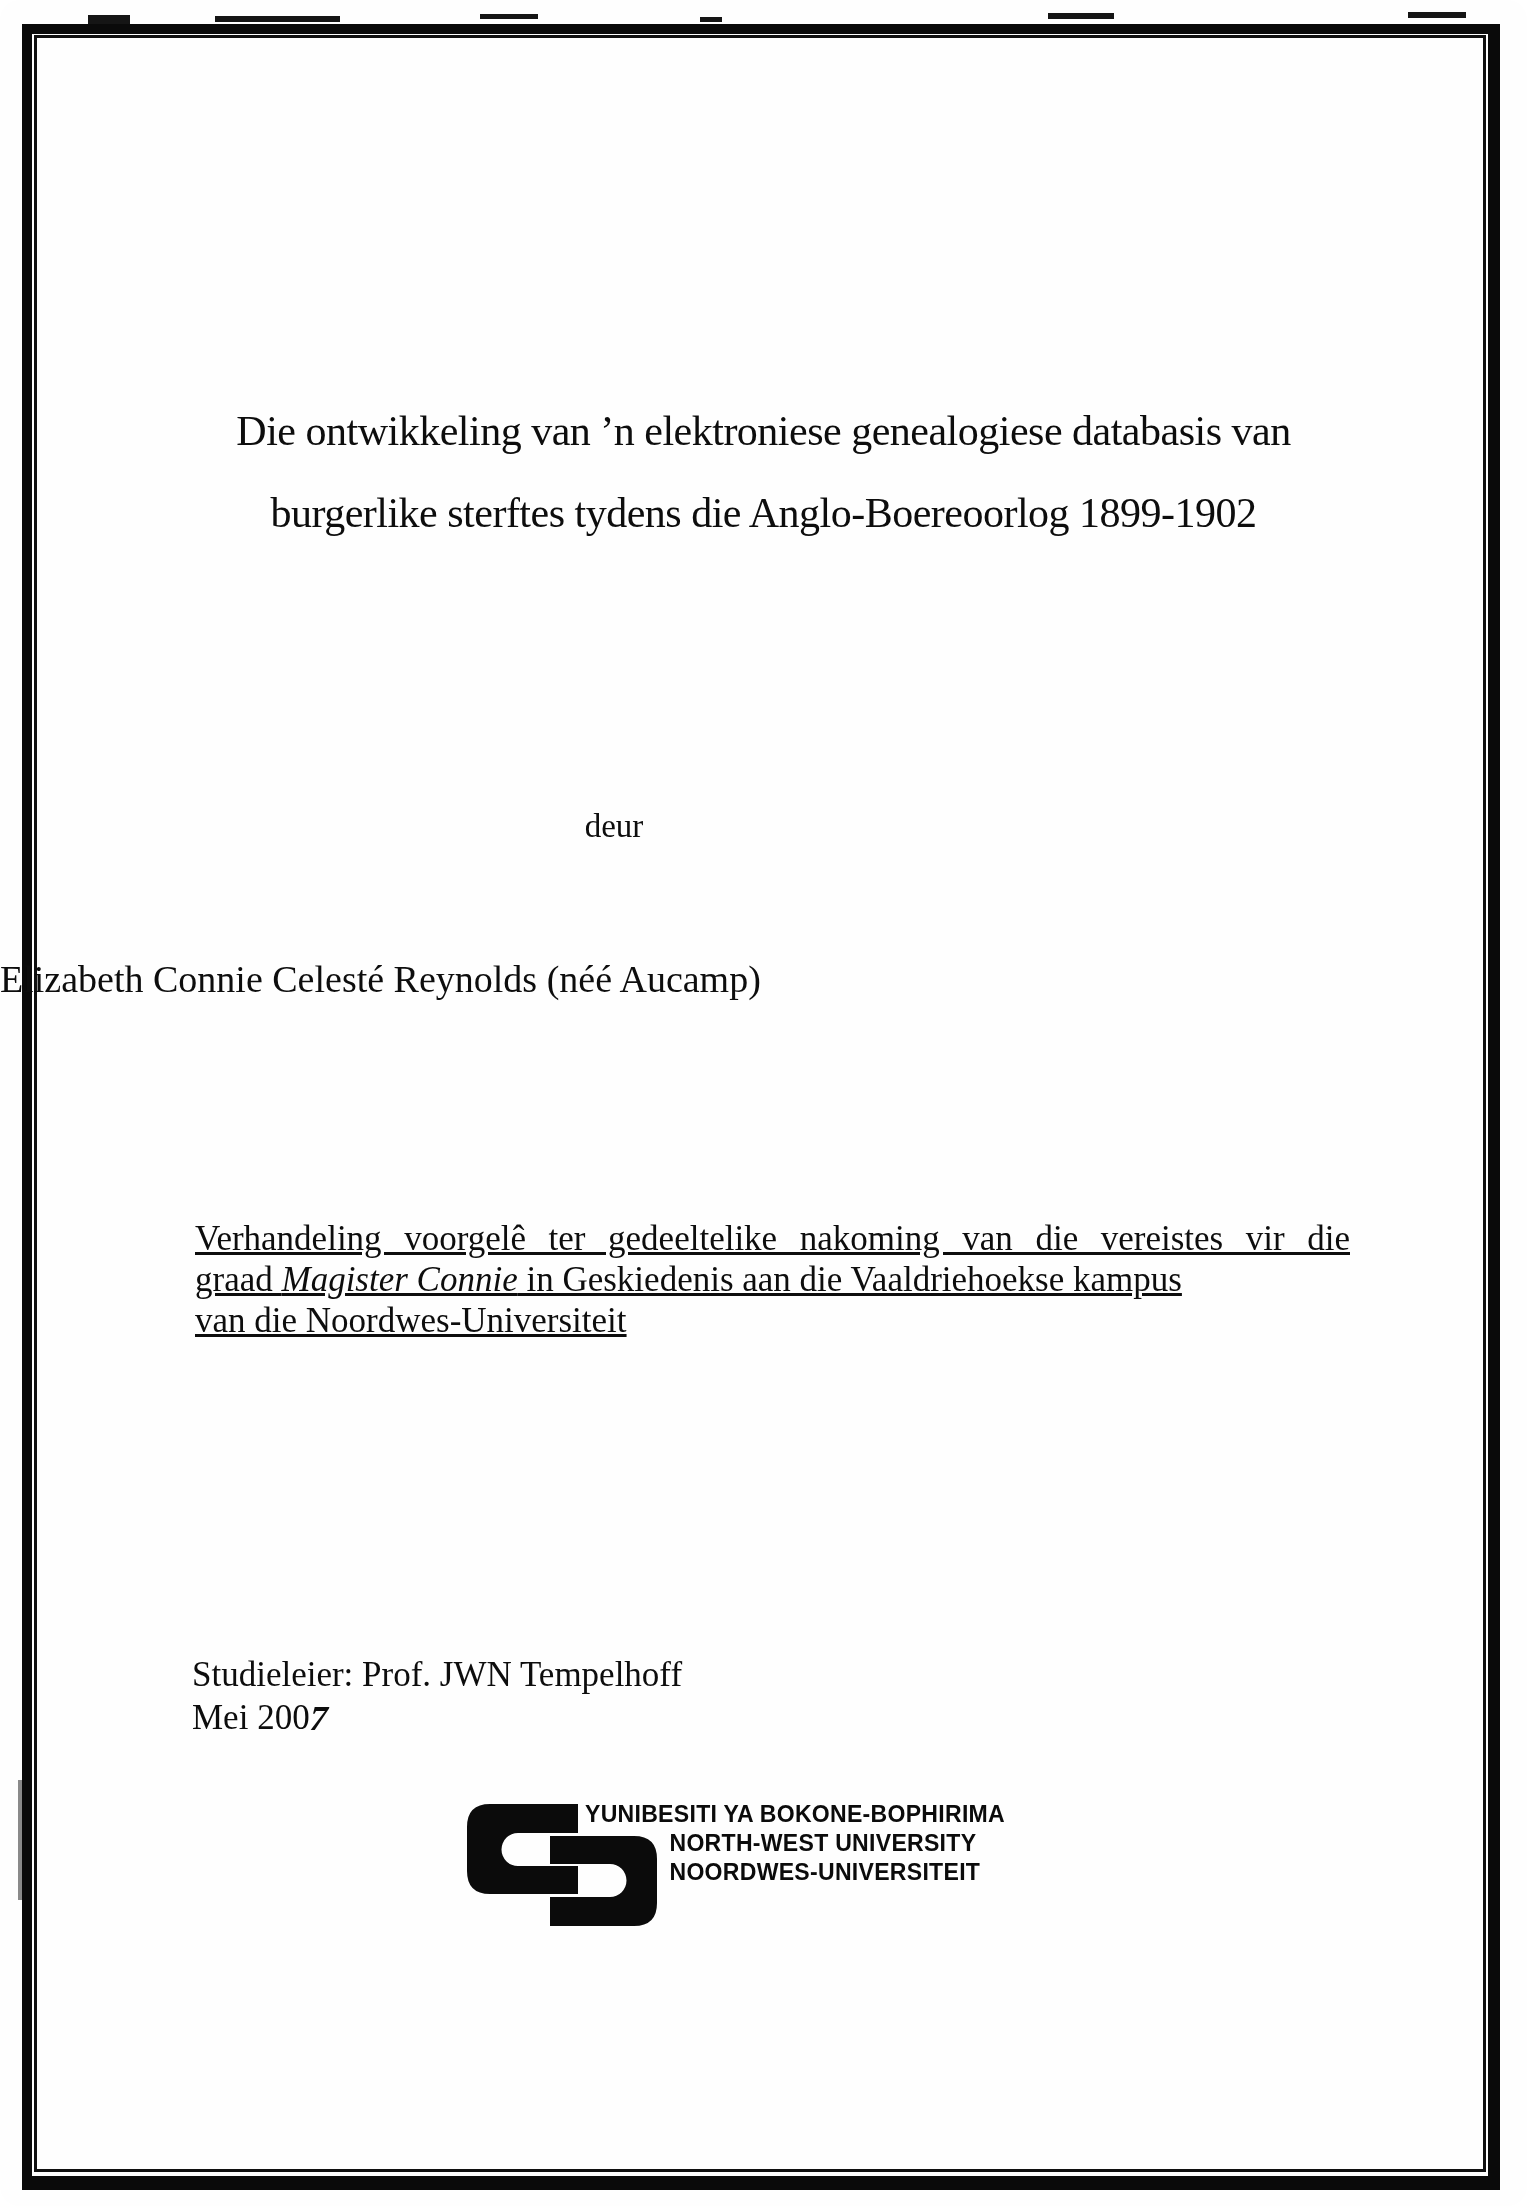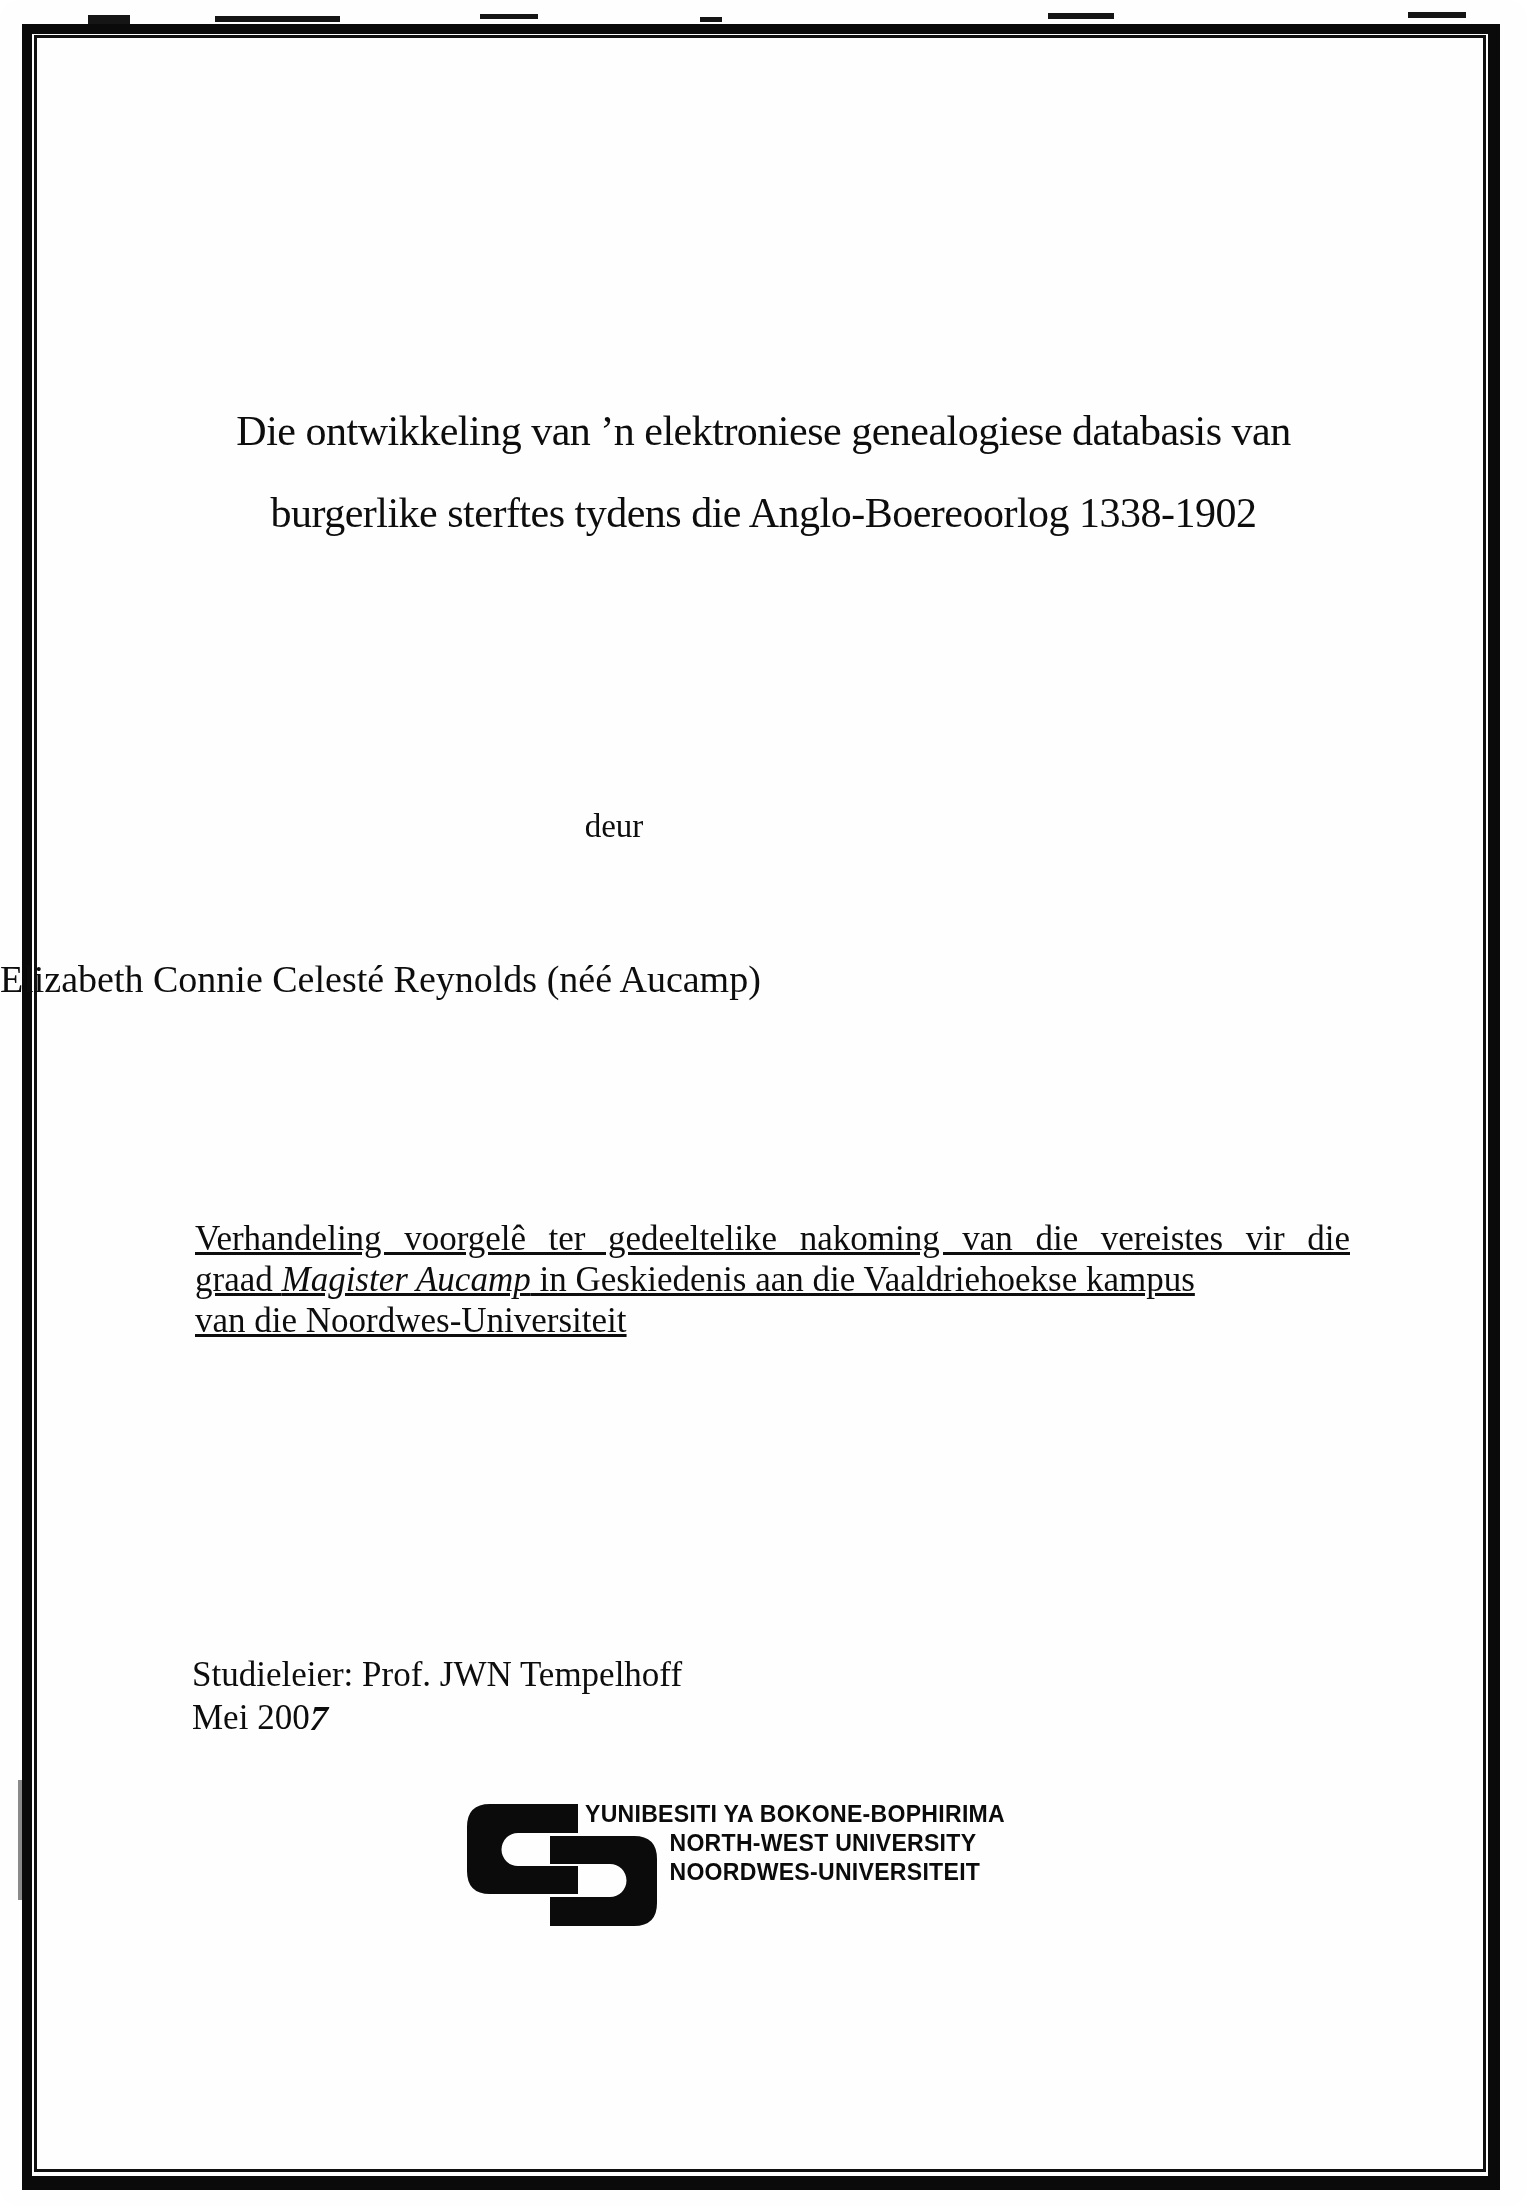--- a/index.html
+++ b/index.html
@@ -127,30 +127,30 @@
   <div class="artifact" style="left:700px; top:17px; width:22px;  height:5px;"></div>
   <div class="artifact" style="left:1048px;top:13px; width:66px;  height:6px;"></div>
   <div class="artifact" style="left:1408px;top:12px; width:58px;  height:6px;"></div>
   <div class="artifact gray" style="left:18px; top:1780px; width:6px; height:120px;"></div>
 
   <div class="outer-frame"></div>
   <div class="inner-frame"></div>
 
   <div class="title-block">
     <div>Die ontwikkeling van ’n elektroniese genealogiese databasis van</div>
-    <div>burgerlike sterftes tydens die Anglo-Boereoorlog 1338-1902</div>
+    <div>burgerlike sterftes tydens die Anglo-Boereoorlog 1899-1902</div>
   </div>
 
   <div class="byline">deur</div>
 
   <div class="author-line">Elizabeth Connie Celesté Reynolds (néé Aucamp)</div>
 
   <div class="thesis-block">
     <div class="thesis-line1">Verhandeling voorgelê ter gedeeltelike nakoming van die vereistes vir die</div>
-    <div><span>graad </span><span class="italic">Magister Aucamp</span><span> in Geskiedenis aan die Vaaldriehoekse kampus</span></div>
+    <div><span>graad </span><span class="italic">Magister Connie</span><span> in Geskiedenis aan die Vaaldriehoekse kampus</span></div>
     <div>van die Noordwes-Universiteit</div>
   </div>
 
   <div class="supervisor-block">
     <div>Studieleier: Prof. JWN Tempelhoff</div>
     <div><span>Mei 200</span><span class="seven-glyph">7</span></div>
   </div>
 
   <svg class="logo-mark" viewBox="0 0 200 125" aria-hidden="true">
     <path d="M116,3 L28,3 Q5,3 5,26 L5,70 Q5,93 28,93 L116,93 L116,65 L56,65 A16.5,16.5 0 0 1 56,32 L116,32 Z" fill="#0b0b0b"></path>

